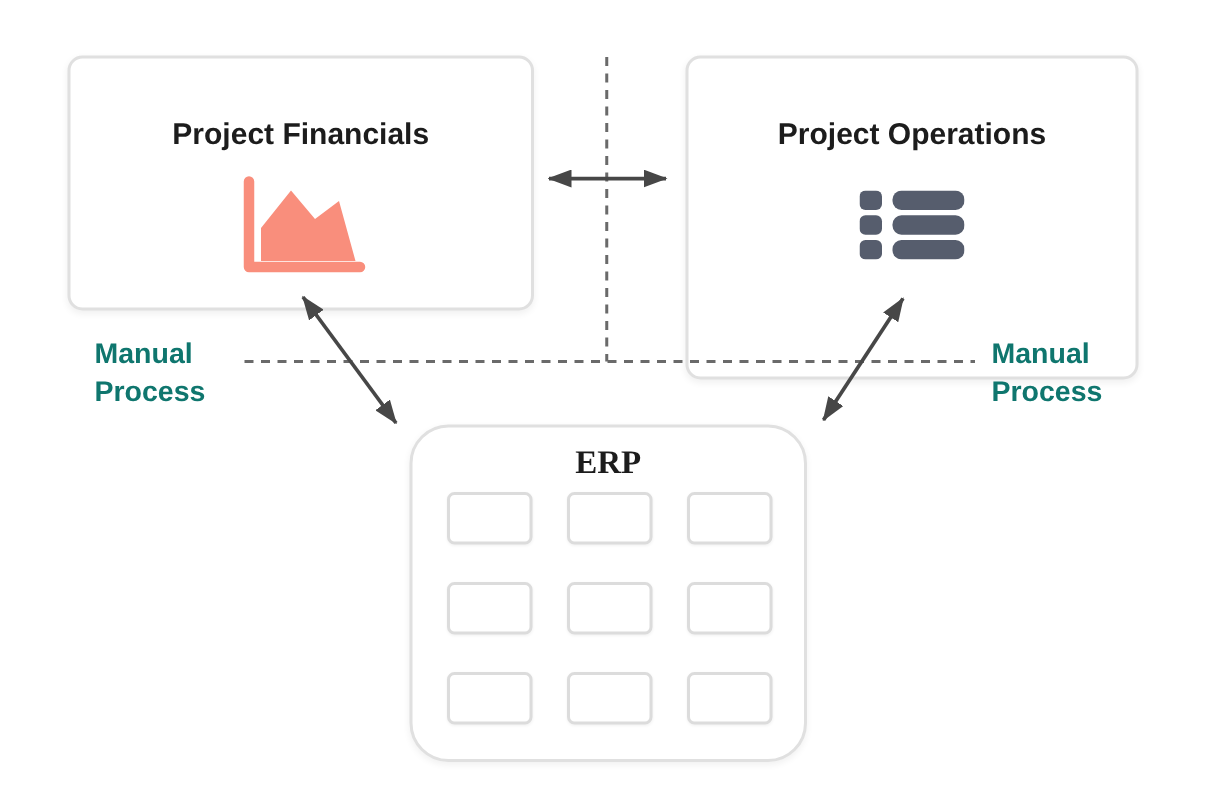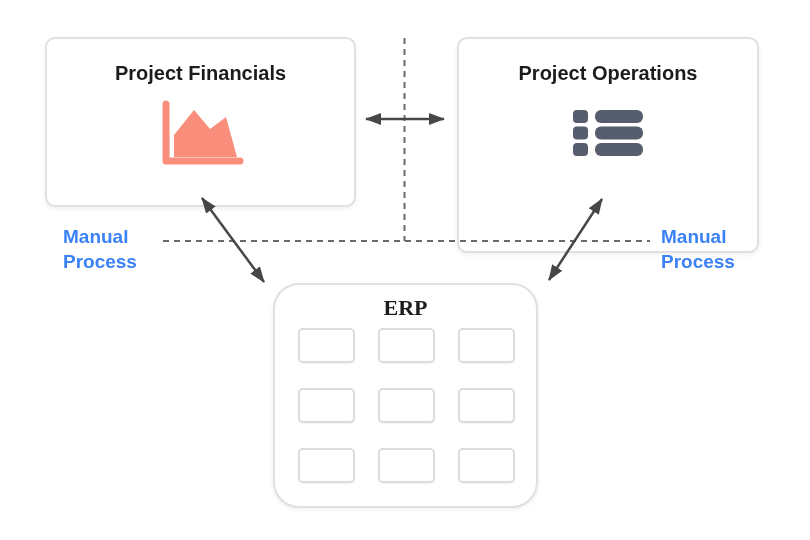--- a/index.html
+++ b/index.html
@@ -17,21 +17,21 @@
     border-radius:10px;
     box-shadow:0 2px 5px rgba(0,0,0,0.06);
     box-sizing:border-box;
   }
   .node-title{
     text-align:center;
     font-weight:700;
     font-size:20px;
     line-height:26px;
     color:#1c1c1c;
-    padding-top:21px;
+    padding-top:38px;
   }
   .node-icon{display:block;margin:0 auto;}
   .fin-icon{margin-top:13px;}
   .ops-icon{margin-top:24px;}
   .box-financials{left:45px;top:37px;width:311px;height:170px;}
   .box-operations{left:457px;top:37px;width:302px;height:216px;}
   .box-erp{left:273px;top:283px;width:265px;height:225px;border-radius:26px;}
   .erp-title{
     text-align:center;font-weight:700;font-size:22px;line-height:28px;
     color:#1c1c1c;padding-top:9px;font-family:Liberation Serif, serif;
@@ -50,21 +50,21 @@
     border-radius:5px;
     box-sizing:border-box;
     box-shadow:0 1px 2px rgba(0,0,0,0.05);
   }
   .manual-label{
     position:absolute;
     width:100px;
     font-weight:700;
     font-size:19px;
     line-height:25px;
-    color:#3b82f6;
+    color:#0f766e;
   }
   .manual-left{left:63px;top:224px;}
   .manual-right{left:661px;top:224px;}
   .overlay{position:absolute;left:0;top:0;pointer-events:none;}
 </style>
 </head>
 <body>
 
 <div class="canvas">
 

